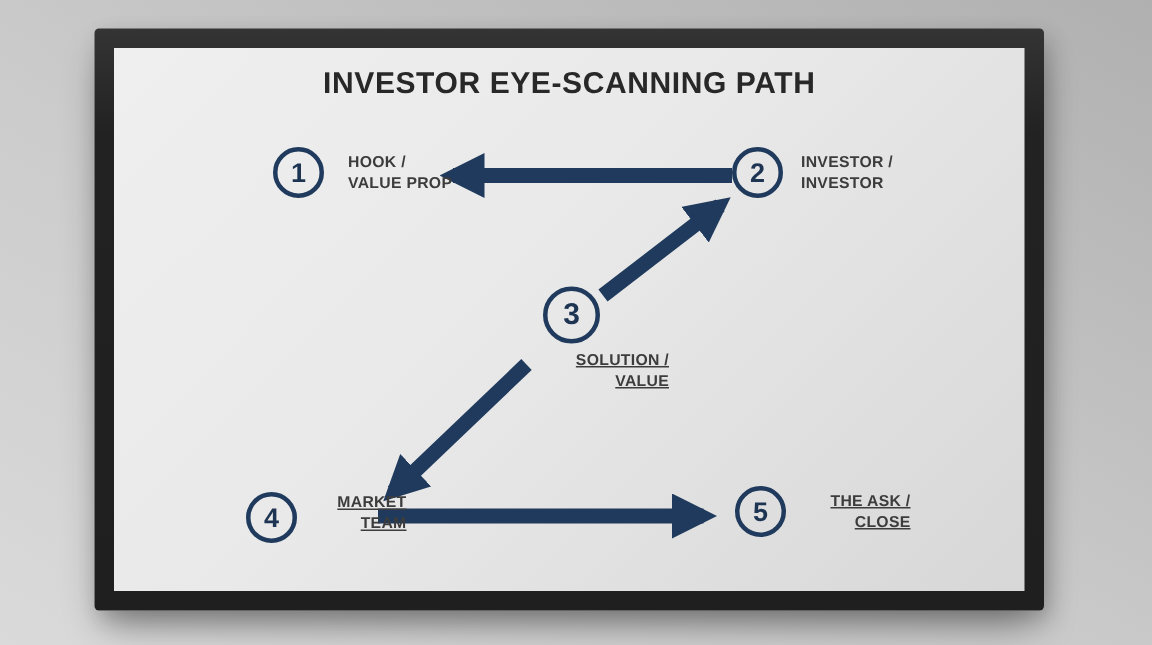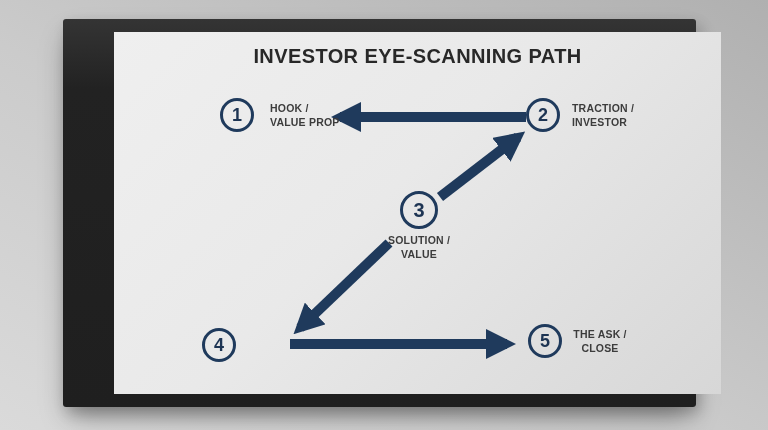--- a/index.html
+++ b/index.html
@@ -10,42 +10,41 @@
   }
   .board{
     position:absolute;left:63px;top:19px;width:633px;height:388px;
     box-sizing:border-box;padding:13px;border-radius:3px;
     background:linear-gradient(180deg,#343434 0%,#222222 18%,#1f1f1f 100%);
     box-shadow:0 14px 26px -6px rgba(0,0,0,0.38), 4px 6px 14px rgba(0,0,0,0.18);
   }
   .slide{
     position:relative;width:607px;height:362px;
     background:linear-gradient(135deg,#efefef 0%,#e9e9e9 45%,#d7d7d7 100%);
-    margin-left:38px;
   }
   .slide-title{
     position:absolute;left:0;top:13px;width:100%;
     text-align:center;font-size:20px;font-weight:bold;letter-spacing:0.4px;
     color:#282828;
   }
   .arrows-layer{position:absolute;left:0;top:0;width:607px;height:362px;}
   .arrow{stroke:#1f3a5c;stroke-width:10;fill:none;}
   .circle{
     position:absolute;box-sizing:border-box;border:3px solid #1f3a5c;border-radius:50%;
     display:flex;align-items:center;justify-content:center;
     color:#1d3453;font-weight:bold;background:transparent;
   }
   .c-sm{width:34px;height:34px;font-size:18px;}
   .c-lg{width:38px;height:38px;font-size:20px;}
   .label{
     position:absolute;color:#3c3c3c;font-size:10.5px;font-weight:bold;
     line-height:14px;letter-spacing:0.2px;
   }
   .label .line{display:block;}
-  .align-c{text-align:center;}
+  .align-c{text-align:right;text-decoration:underline;}
 </style>
 </head>
 <body>
 
 <div class="board">
   <div class="slide">
 
     <div class="slide-title">INVESTOR EYE-SCANNING PATH</div>
 
     <svg class="arrows-layer" viewBox="0 0 607 362">
@@ -65,35 +64,39 @@
     </div>
     <div class="label" style="left:156px;top:69px;">
       <span class="line">HOOK /</span>
       <span class="line">VALUE PROP</span>
     </div>
 
     <div class="circle c-sm" style="left:412px;top:66px;">
       <span>2</span>
     </div>
     <div class="label" style="left:458px;top:69px;">
-      <span class="line">TRACTION /</span>
+      <span class="line">INVESTOR /</span>
       <span class="line">INVESTOR</span>
     </div>
 
     <div class="circle c-lg" style="left:286px;top:159px;">
       <span>3</span>
     </div>
     <div class="label align-c" style="left:240px;top:201px;width:130px;">
       <span class="line">SOLUTION /</span>
       <span class="line">VALUE</span>
     </div>
 
     <div class="circle c-sm" style="left:88px;top:296px;">
       <span>4</span>
     </div>
+    <div class="label align-c" style="left:115px;top:296px;width:80px;">
+      <span class="line">MARKET</span>
+      <span class="line">TEAM</span>
+    </div>
 
     <div class="circle c-sm" style="left:414px;top:292px;">
       <span>5</span>
     </div>
     <div class="label align-c" style="left:441px;top:295px;width:90px;">
       <span class="line">THE ASK /</span>
       <span class="line">CLOSE</span>
     </div>
 
   </div>

